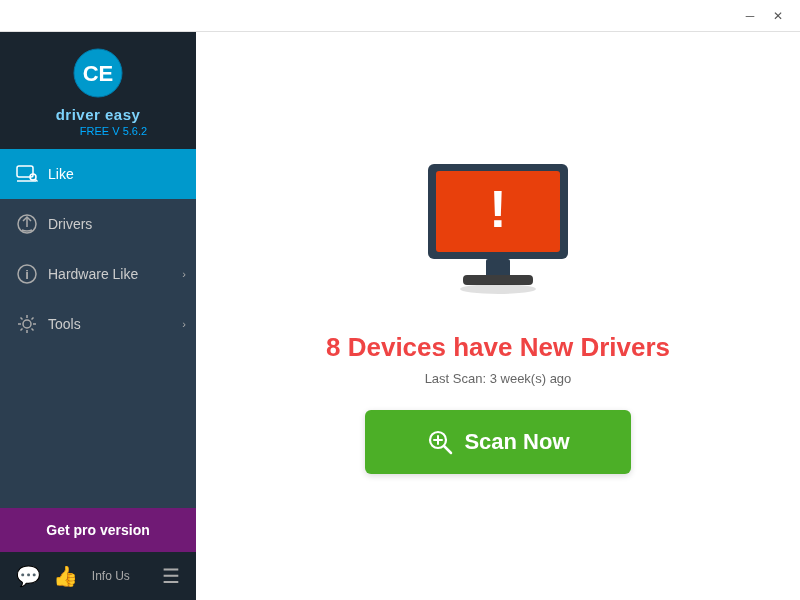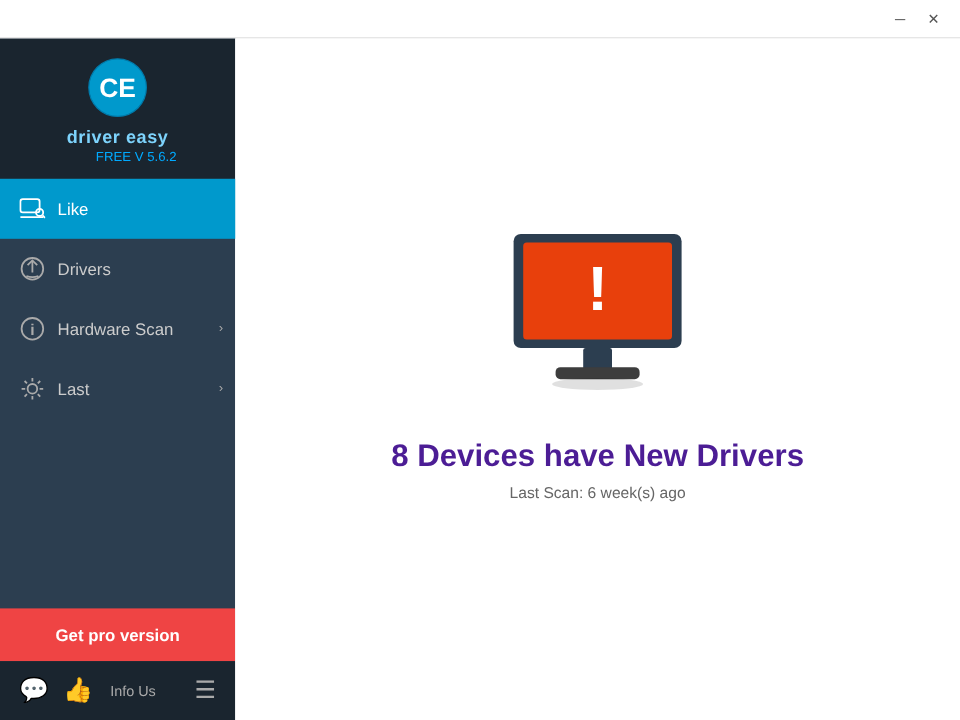--- a/index.html
+++ b/index.html
@@ -122,21 +122,21 @@
     }
 
     .nav-item .chevron {
       position: absolute;
       right: 10px;
       font-size: 11px;
       color: #aaa;
     }
 
     .get-pro-btn {
-      background: #ef4444;
+      background: #701a75;
       color: #fff;
       text-align: center;
       padding: 14px;
       font-size: 14px;
       font-weight: bold;
       cursor: pointer;
     }
 
     .sidebar-footer {
       background: #1a252f;
@@ -161,21 +161,21 @@
       justify-content: center;
       background: #fff;
       padding: 20px;
     }
 
     .monitor-container {
       margin-bottom: 24px;
     }
 
     .alert-heading {
-      color: #4c1d95;
+      color: #ef4444;
       font-size: 26px;
       font-weight: bold;
       text-align: center;
       margin-bottom: 8px;
     }
 
     .last-scan-text {
       color: #666;
       font-size: 13px;
       text-align: center;
@@ -256,32 +256,32 @@
           <span>Drivers</span>
         </div>
 
         <div class="nav-item">
           <span class="nav-icon">
             <svg width="22" height="22" viewBox="0 0 22 22" fill="none" xmlns="http://www.w3.org/2000/svg">
               <circle cx="11" cy="11" r="9" stroke="#aaa" stroke-width="1.5" fill="none"></circle>
               <text x="11" y="16" text-anchor="middle" font-size="13" fill="#aaa" font-family="Arial" font-weight="bold">i</text>
             </svg>
           </span>
-          <span>Hardware Scan</span>
+          <span>Hardware Like</span>
           <span class="chevron">›</span>
         </div>
 
         <div class="nav-item">
           <span class="nav-icon">
             <svg width="22" height="22" viewBox="0 0 22 22" fill="none" xmlns="http://www.w3.org/2000/svg">
               <circle cx="11" cy="11" r="4" stroke="#aaa" stroke-width="1.5" fill="none"></circle>
               <path d="M11 2 L11 5 M11 17 L11 20 M2 11 L5 11 M17 11 L20 11 M4.5 4.5 L6.5 6.5 M15.5 15.5 L17.5 17.5 M17.5 4.5 L15.5 6.5 M6.5 15.5 L4.5 17.5" stroke="#aaa" stroke-width="1.5"></path>
             </svg>
           </span>
-          <span>Last</span>
+          <span>Tools</span>
           <span class="chevron">›</span>
         </div>
       </div>
 
       <div class="get-pro-btn">Get pro version</div>
 
       <div class="sidebar-footer">
         <span class="footer-icon">💬</span>
         <span class="footer-icon">👍</span>
         <span style="color:#aaa; font-size:12px; margin-left:2px;">Info Us</span>
@@ -302,17 +302,28 @@
 
           <rect x="68" y="100" width="24" height="18" rx="2" fill="#2c3e50"></rect>
 
           <rect x="45" y="116" width="70" height="10" rx="4" fill="#3d3d3d"></rect>
 
           <ellipse cx="80" cy="130" rx="38" ry="5" fill="rgba(0,0,0,0.12)"></ellipse>
         </svg>
       </div>
 
       <div class="alert-heading">8 Devices have New Drivers</div>
-      <div class="last-scan-text">Last Scan: 6 week(s) ago</div>
-
+      <div class="last-scan-text">Last Scan: 3 week(s) ago</div>
+
+      <button class="scan-now-btn">
+        <span class="scan-icon-circle">
+          <svg width="26" height="26" viewBox="0 0 26 26" fill="none" xmlns="http://www.w3.org/2000/svg">
+            <circle cx="11" cy="11" r="8" stroke="white" stroke-width="2.2" fill="none"></circle>
+            <line x1="17" y1="17" x2="24" y2="24" stroke="white" stroke-width="2.5" stroke-linecap="round"></line>
+            <line x1="7" y1="11" x2="15" y2="11" stroke="white" stroke-width="2" stroke-linecap="round"></line>
+            <line x1="11" y1="7" x2="11" y2="15" stroke="white" stroke-width="2" stroke-linecap="round"></line>
+          </svg>
+        </span>
+        <span>Scan Now</span>
+      </button>
     </div>
   </div>
 </div>
 
 </body></html>

